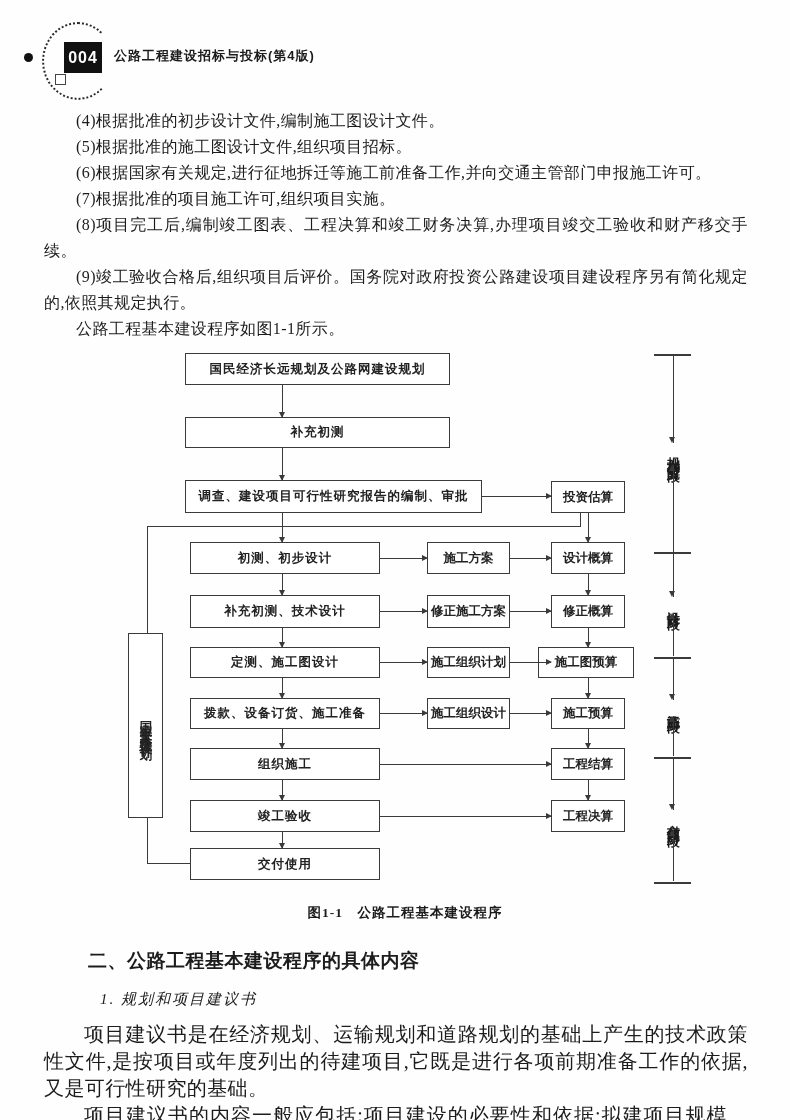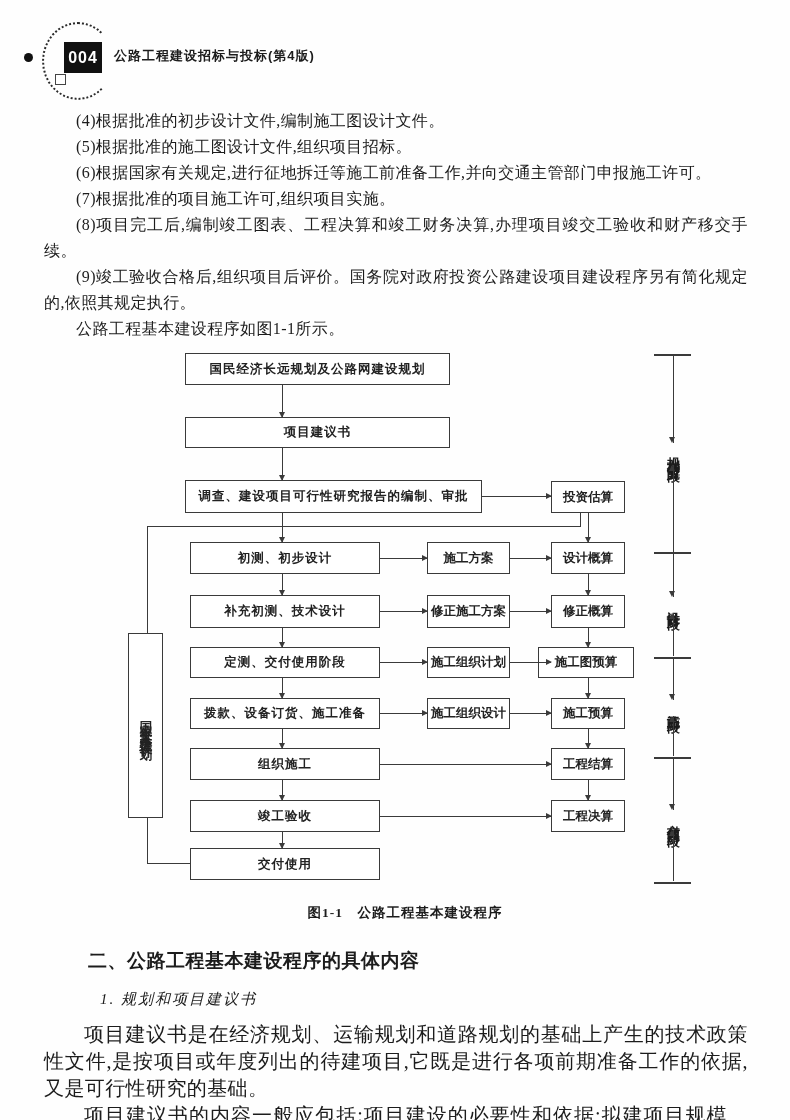--- a/index.html
+++ b/index.html
@@ -119,25 +119,25 @@
     <p>(6)根据国家有关规定,进行征地拆迁等施工前准备工作,并向交通主管部门申报施工许可。</p>
     <p>(7)根据批准的项目施工许可,组织项目实施。</p>
     <p>(8)项目完工后,编制竣工图表、工程决算和竣工财务决算,办理项目竣交工验收和财产移交手续。</p>
     <p>(9)竣工验收合格后,组织项目后评价。国务院对政府投资公路建设项目建设程序另有简化规定的,依照其规定执行。</p>
     <p>公路工程基本建设程序如图1-1所示。</p>
   </section>
 
   <figure class="diagram" style="margin-inline:0;">
 
     <div class="fb" style="left:185px;top:3px;width:265px;height:32px">国民经济长远规划及公路网建设规划</div>
-    <div class="fb" style="left:185px;top:67px;width:265px;height:31px">项目建议书</div>
+    <div class="fb" style="left:185px;top:67px;width:265px;height:31px">补充初测</div>
     <div class="fb" style="left:185px;top:130px;width:297px;height:33px">调查、建设项目可行性研究报告的编制、审批</div>
     <div class="fb" style="left:190px;top:192px;width:190px;height:32px">初测、初步设计</div>
     <div class="fb" style="left:190px;top:245px;width:190px;height:33px">补充初测、技术设计</div>
-    <div class="fb" style="left:190px;top:297px;width:190px;height:31px">定测、交付使用阶段</div>
+    <div class="fb" style="left:190px;top:297px;width:190px;height:31px">定测、施工图设计</div>
     <div class="fb" style="left:190px;top:348px;width:190px;height:31px">拨款、设备订货、施工准备</div>
     <div class="fb" style="left:190px;top:398px;width:190px;height:32px">组织施工</div>
     <div class="fb" style="left:190px;top:450px;width:190px;height:32px">竣工验收</div>
     <div class="fb" style="left:190px;top:498px;width:190px;height:32px">交付使用</div>
 
     <div class="fb mid" style="left:427px;top:192px;width:83px;height:32px">施工方案</div>
     <div class="fb mid" style="left:427px;top:245px;width:83px;height:33px">修正施工方案</div>
     <div class="fb mid" style="left:427px;top:297px;width:83px;height:31px">施工组织计划</div>
     <div class="fb mid" style="left:427px;top:348px;width:83px;height:31px">施工组织设计</div>
 

